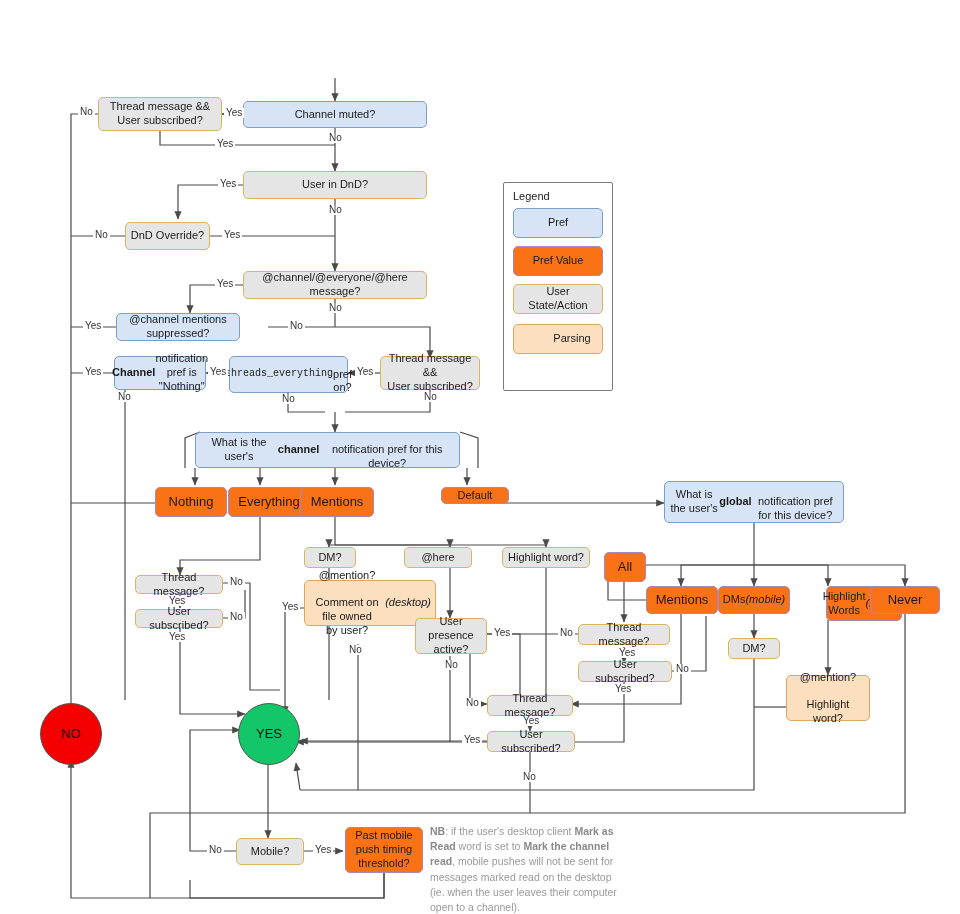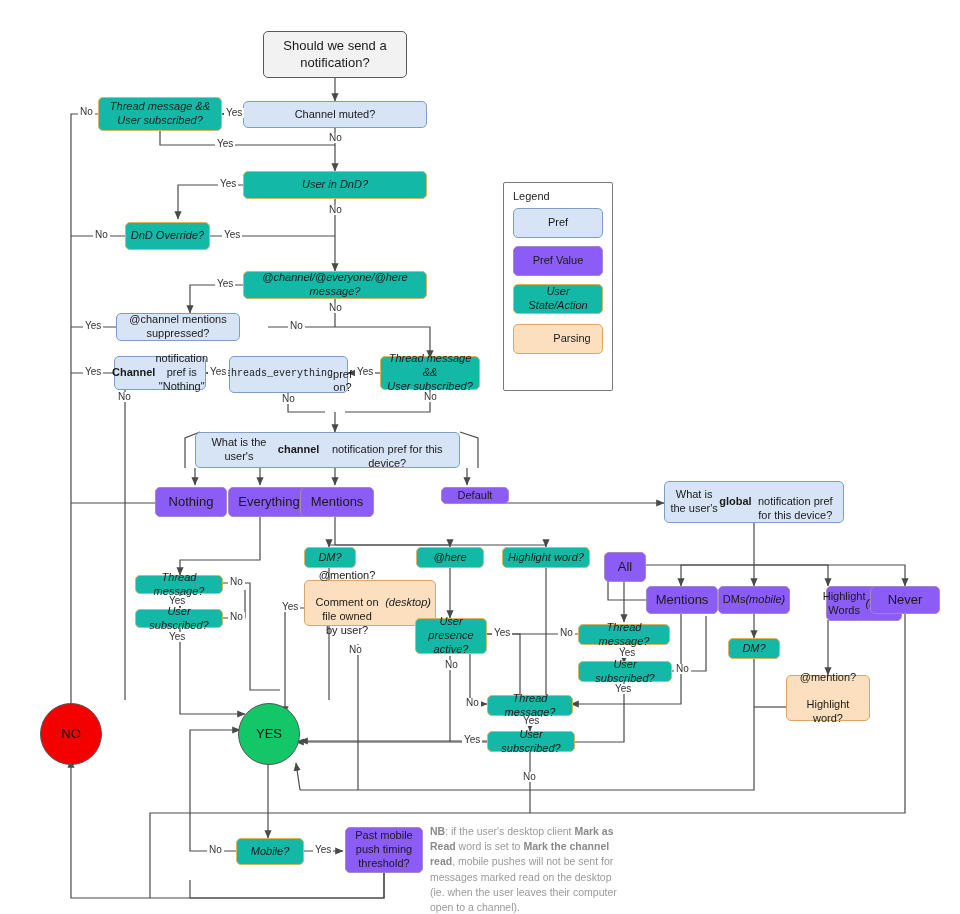--- a/index.html
+++ b/index.html
@@ -30,22 +30,22 @@
     border-radius: 5px;
     border: 1px solid #8b8b8b;
     font-size: 11px;
     line-height: 1.25;
     color: #1a1a1a;
     padding: 2px 4px;
     background: #fff;
   }
   .n-start   { background: #f2f2f2; border-color: #5a5a5a; font-size: 13px; }
   .n-pref    { background: #d6e4f5; border-color: #7b9fc7; }
-  .n-prefval { background: #8b5cf6; border-color: #a887c0; }
-  .n-state   { background: #14b8a6; border-color: #d6b65e; font-style: italic; }
+  .n-prefval { background: #f97316; border-color: #a887c0; }
+  .n-state   { background: #e5e5e5; border-color: #d6b65e; }
   .n-parsing { background: #fbdfbe; border-color: #dba763; }
   .n-terminal {
     border-radius: 50%;
     font-size: 13px;
     border: 1px solid #555;
   }
   .n-no  { background: #f40000; color: #101010; }
   .n-yes { background: #13c768; color: #101010; }
   .mono { font-family: "Liberation Mono", monospace; font-size: 10px; }
   b { font-weight: bold; }
@@ -219,21 +219,20 @@
 
       <path d="M384,873 L384,898 L190,898 L190,880"></path>
       <path d="M384,873 L384,898 L71,898 L71,760" marker-end="url(#ah)"></path>
 
       <path d="M300,742 L296,742" marker-end="url(#ah)"></path>
       <path d="M300,790 L296,763" marker-end="url(#ah)"></path>
       <path d="M300,813 L150,813 L150,898"></path>
     </g>
   </svg>
 
-  <div class="node n-start" style="left:263px; top:31px; width:144px; height:47px;">Should we send a notification?</div>
 
   <div class="node n-pref" style="left:243px; top:101px; width:184px; height:27px;">Channel muted?</div>
 
   <div class="node n-state" style="left:98px; top:97px; width:124px; height:34px;">Thread message &amp;&amp;<br>User subscribed?</div>
 
   <div class="node n-state" style="left:243px; top:171px; width:184px; height:28px;">User in DnD?</div>
 
   <div class="node n-state" style="left:125px; top:222px; width:85px; height:28px;">DnD Override?</div>
 
   <div class="node n-state" style="left:243px; top:271px; width:184px; height:28px;">@channel/@everyone/@here message?</div>
@@ -255,21 +254,21 @@
 
   <div class="node n-pref" style="left:664px; top:481px; width:180px; height:42px;">What is the user's <b>global</b><br>notification pref for this device?</div>
 
   <div class="node n-prefval" style="left:604px; top:552px; width:42px; height:30px; font-size:13px;">All</div>
   <div class="node n-prefval" style="left:646px; top:586px; width:72px; height:28px; font-size:13px;">Mentions</div>
   <div class="node n-prefval" style="left:718px; top:586px; width:72px; height:28px;">DMs <i>(mobile)</i></div>
   <div class="node n-prefval" style="left:790px; top:586px; width:76px; height:35px;margin-left:36px;">Highlight Words<br><i>(mobile)</i></div>
   <div class="node n-prefval" style="left:870px; top:586px; width:70px; height:28px; font-size:13px;">Never</div>
 
   <div class="node n-state" style="left:304px; top:547px; width:52px; height:21px;">DM?</div>
-  <div class="node n-state" style="left:416px; top:547px; width:68px; height:21px;">@here</div>
+  <div class="node n-state" style="left:404px; top:547px; width:68px; height:21px;">@here</div>
   <div class="node n-state" style="left:502px; top:547px; width:88px; height:21px;">Highlight word?</div>
 
   <div class="node n-state" style="left:135px; top:575px; width:88px; height:19px;">Thread message?</div>
   <div class="node n-state" style="left:135px; top:609px; width:88px; height:19px;">User subscribed?</div>
 
   <div class="node n-parsing" style="left:304px; top:580px; width:132px; height:46px;">@mention?<br><br>Comment on file owned<br>by user? <i>(desktop)</i></div>
 
   <div class="node n-state" style="left:415px; top:618px; width:72px; height:36px;">User presence<br>active?</div>
 
   <div class="node n-state" style="left:578px; top:624px; width:92px; height:21px;">Thread message?</div>

